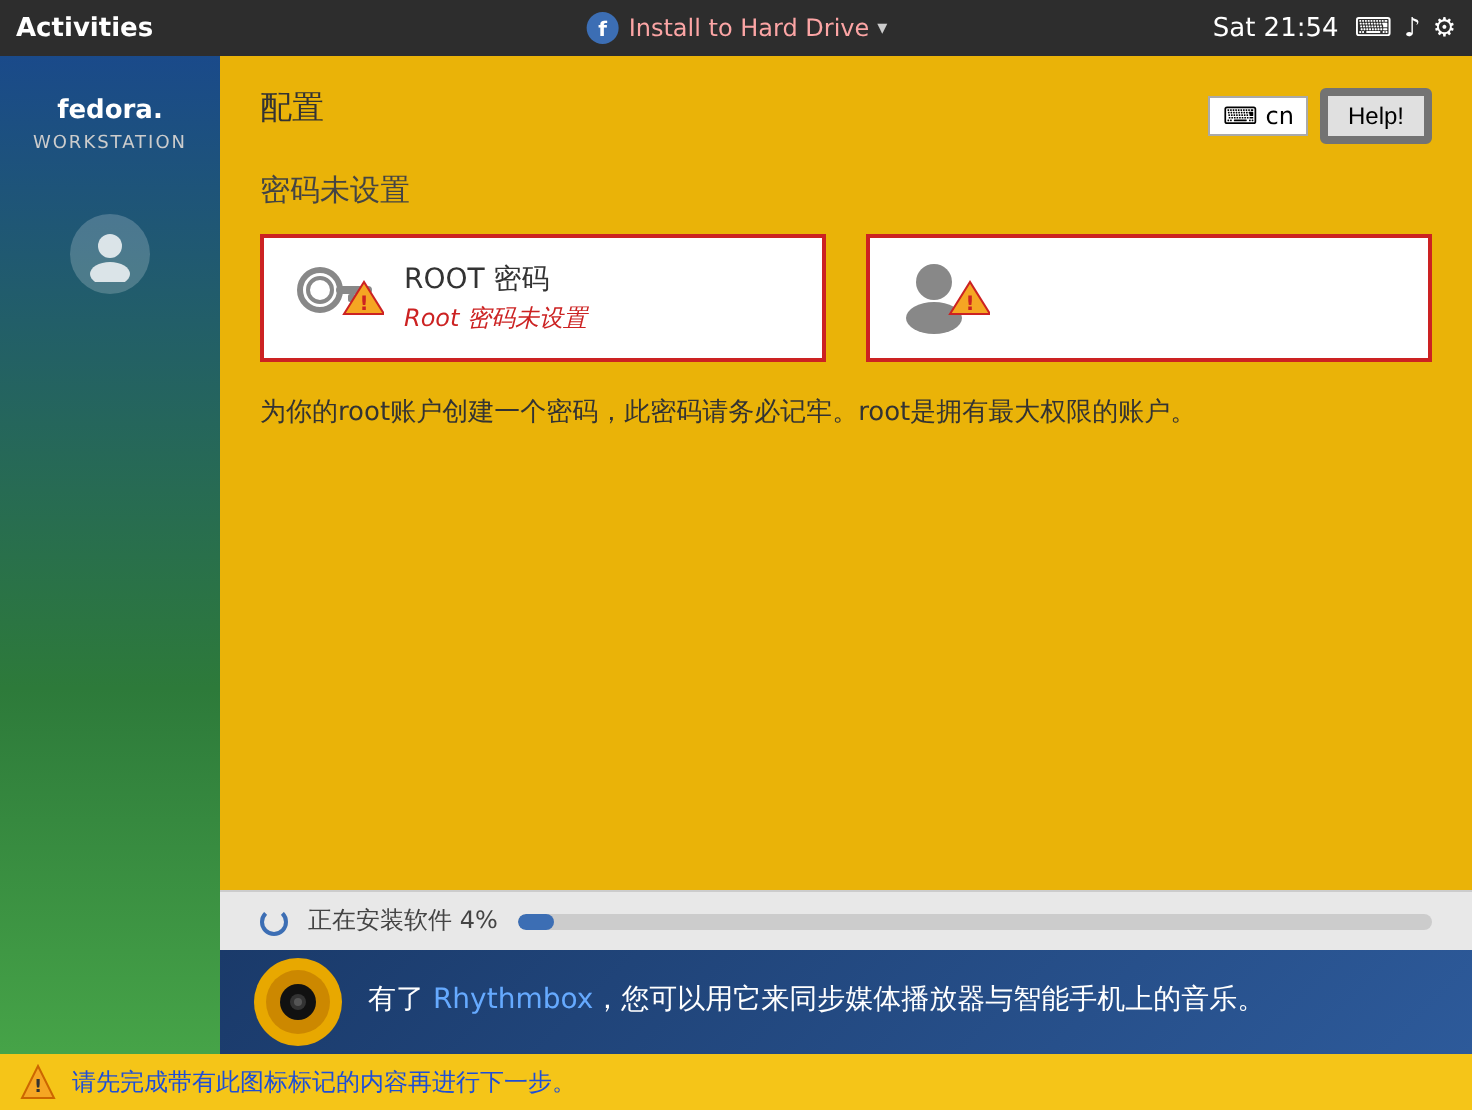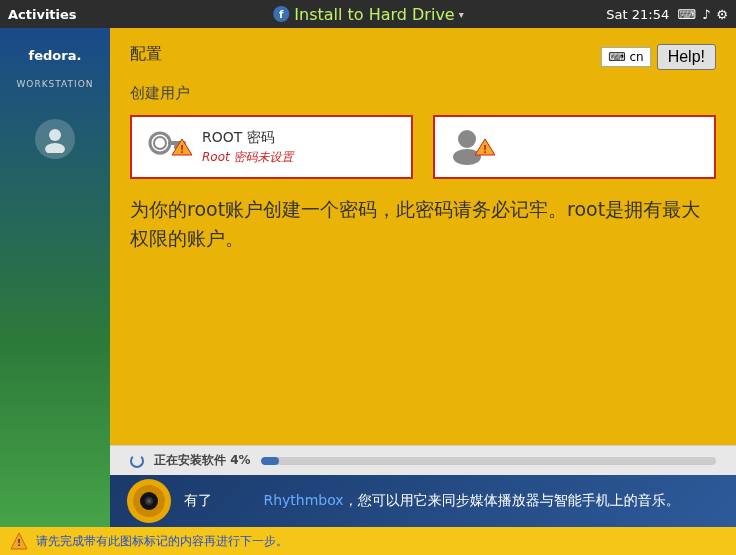--- a/index.html
+++ b/index.html
@@ -41,22 +41,22 @@
       gap: 4px;
       position: absolute;
       left: 50%;
       transform: translateX(-50%);
     }
     .app-icon {
       width: 18px;
       height: 18px;
     }
     .app-title {
-      color: #bef264;
-      font-size: 16px;
+      color: #fca5a5;
+      font-size: 12px;
     }
     .dropdown-arrow {
       color: #ccc;
       font-size: 10px;
     }
     .topbar-right {
       display: flex;
       align-items: center;
       gap: 8px;
       color: #fff;
@@ -78,21 +78,21 @@
       background: linear-gradient(180deg, #1a4a8a 0%, #2d7a3a 60%, #4aaa4a 100%);
       display: flex;
       flex-direction: column;
       align-items: center;
       padding-top: 20px;
     }
     .fedora-logo {
       display: flex;
       flex-direction: column;
       align-items: center;
-      gap: 16px;
+      gap: 4px;
       margin-bottom: 20px;
     }
     .fedora-logo-text {
       color: #fff;
       font-size: 13px;
       font-weight: bold;
     }
     .fedora-logo-sub {
       color: #ccc;
       font-size: 9px;
@@ -152,23 +152,23 @@
       border: 1px solid #aaa;
       background: #fff;
       padding: 2px 6px;
       font-size: 12px;
       display: flex;
       align-items: center;
       gap: 4px;
     }
     .help-button {
       background: #e0e0e0;
-      border: 1px solid #737373;
+      border: 4px solid #737373;
       padding: 3px 10px;
-      font-size: 16px;
+      font-size: 12px;
       cursor: pointer;
       border-radius: 3px;
       text-align: center;
     }
 
     
     .section-title {
       font-size: 15px;
       color: #444;
       margin-bottom: 12px;
@@ -209,21 +209,21 @@
       color: #cc2222;
       font-style: italic;
     }
 
     .descriptions-row {
       display: flex;
       gap: 20px;
     }
     .description {
       flex: 1;
-      font-size: 19px;
+      font-size: 13px;
       color: #333;
       line-height: 1.5;
     }
 
     
     .progress-area {
       position: absolute;
       bottom: 80px;
       left: 110px;
       right: 0;
@@ -238,21 +238,20 @@
       width: 14px;
       height: 14px;
       border-radius: 50%;
       border: 2px solid #3c6eb4;
       border-top-color: transparent;
     }
     .progress-label {
       font-size: 12px;
       color: #444;
       white-space: nowrap;
-      font-weight: bold;
     }
     .progress-bar-container {
       flex: 1;
       height: 8px;
       background: #ccc;
       border-radius: 4px;
       overflow: hidden;
     }
     .progress-bar-fill {
       height: 100%;
@@ -279,21 +278,20 @@
       height: 46px;
       flex-shrink: 0;
     }
     .banner-text {
       font-size: 14px;
       color: #fff;
       line-height: 1.4;
     }
     .banner-highlight {
       color: #66aaff;
-      margin-left: 47px;
     }
 
     
     .warning-bar {
       position: absolute;
       bottom: 0;
       left: 0;
       right: 0;
       height: 28px;
       background: #f5c518;
@@ -369,21 +367,21 @@
       <div class="lang-help-row">
         <div class="lang-selector">
           <span>⌨</span>
           <span>cn</span>
         </div>
         <button class="help-button">Help!</button>
       </div>
     </div>
   </div>
 
-  <div class="section-title">创建用户</div>
+  <div class="section-title">密码未设置</div>
 
   <div class="cards-row">
 
     <div class="card">
       <div class="card-icon">
         
         <svg width="48" height="40" viewBox="0 0 48 40">
           <ellipse cx="16" cy="16" rx="10" ry="10" fill="none" stroke="#888" stroke-width="3"></ellipse>
           <ellipse cx="16" cy="16" rx="6" ry="6" fill="none" stroke="#888" stroke-width="2"></ellipse>
           <rect x="24" y="14" width="18" height="4" rx="2" fill="#888"></rect>

